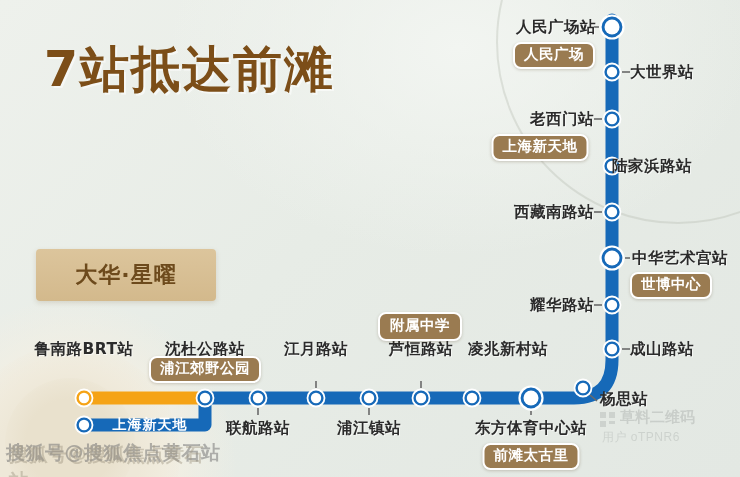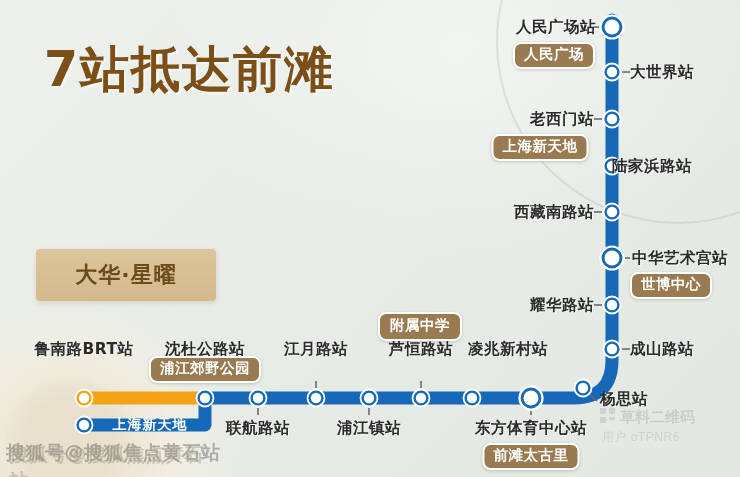--- a/index.html
+++ b/index.html
@@ -81,21 +81,21 @@
 
   
   .wm-bl{
     position:absolute;left:6px;top:440px;z-index:8;
     font-size:19px;font-weight:bold;color:rgba(120,120,120,.55);
     font-family:"DejaVu Sans","Liberation Sans",sans-serif;
     letter-spacing:.5px;
   }
   .wm-bl .ghost{position:absolute;left:3px;top:2px;color:rgba(160,150,130,.45);}
   .wm-qr{position:absolute;left:600px;top:408px;z-index:4;opacity:.30;}
-  .wm-qr-row{display:flex;align-items:flex-start;gap:5px;}
+  .wm-qr-row{display:flex;align-items:flex-end;gap:5px;}
   .wm-qr-txt{font-size:15px;font-weight:bold;color:#8e9290;font-family:"DejaVu Sans","Liberation Sans",sans-serif;}
   .wm-qr-sub{font-size:12px;color:#9aa09d;margin-top:2px;margin-left:2px;font-family:"Liberation Sans",sans-serif;letter-spacing:.5px;}
   .qr-glyph{width:15px;height:15px;position:relative;flex:0 0 auto;}
   .qr-glyph i{position:absolute;background:#9aa09d;display:block;}
   .qr-a{left:0;top:0;width:6px;height:6px;}
   .qr-b{left:9px;top:0;width:6px;height:6px;}
   .qr-c{left:0;top:9px;width:6px;height:6px;}
   .qr-d{left:9px;top:9px;width:6px;height:3px;}
 </style>
 </head>

